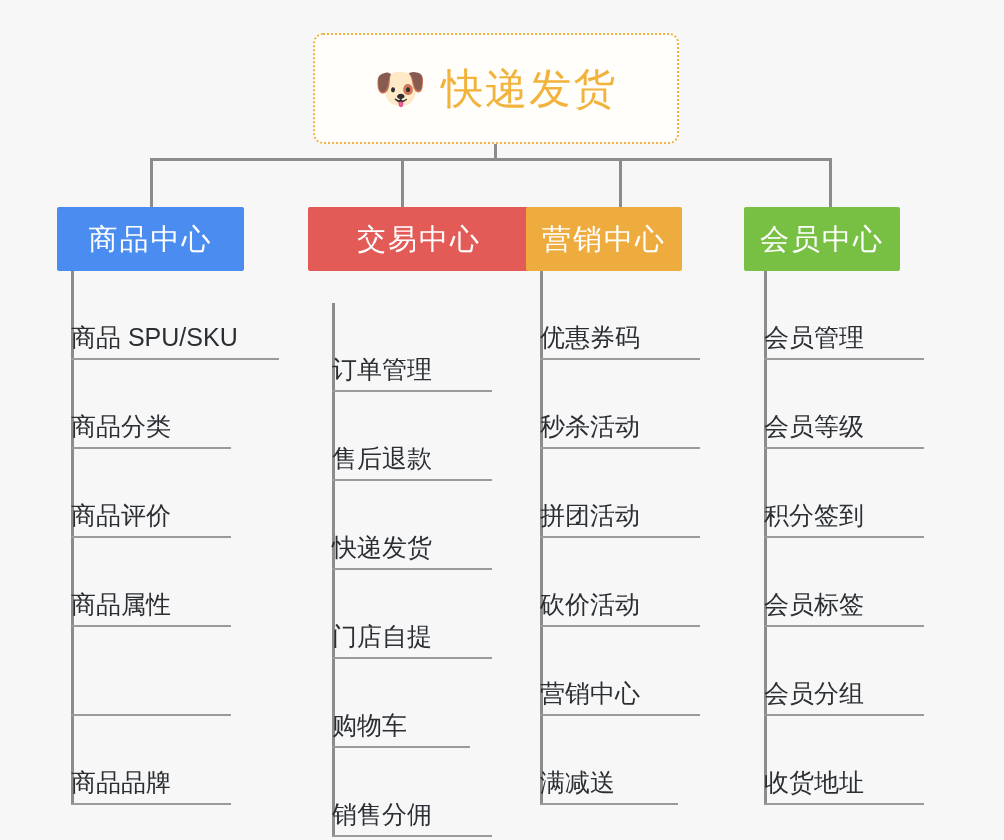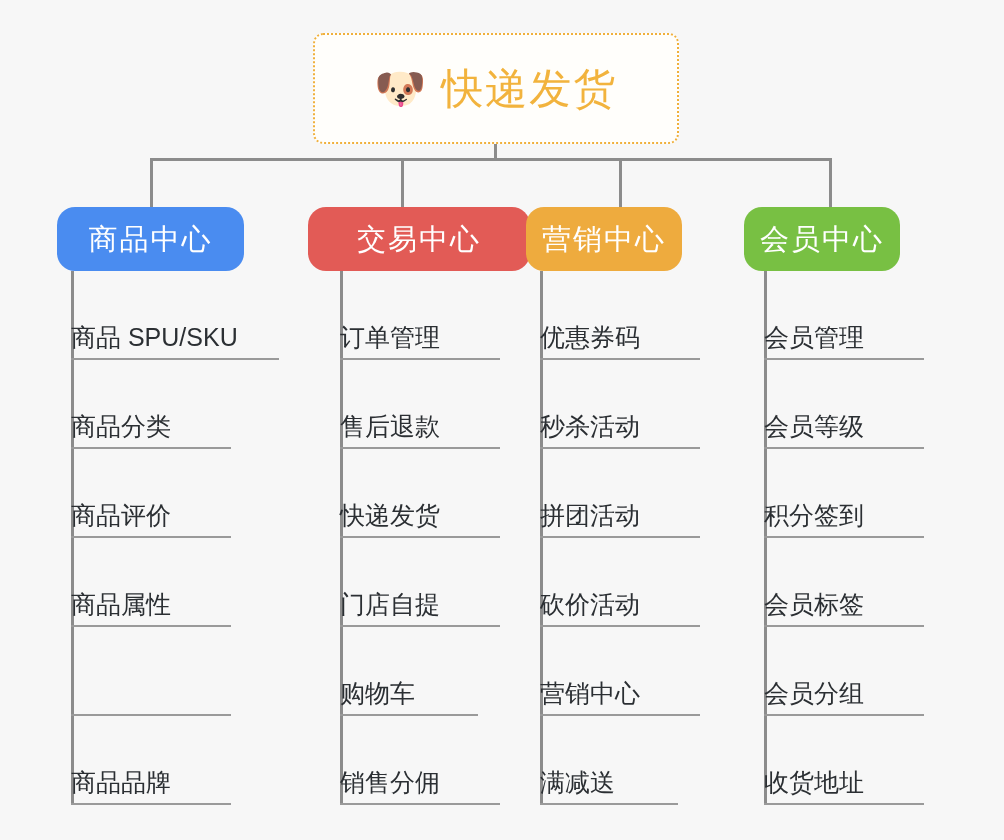--- a/index.html
+++ b/index.html
@@ -70,21 +70,21 @@
     width: 3px;
     height: 49px;
   }
 
   
   .cat-box {
     position: absolute;
     top: 207px;
     height: 64px;
     box-sizing: border-box;
-    border-radius: 18px;
+    border-radius: 2px;
     display: flex;
     align-items: center;
     justify-content: center;
   }
   .cat-label {
     color: #ffffff;
     font-size: 29px;
     letter-spacing: 2px;
     line-height: 1;
     white-space: nowrap;
@@ -165,21 +165,21 @@
         </div>
         <div class="leaf-item">
           <span class="leaf-label">商品品牌</span>
           <div class="leaf-rule" style="width: 160px;"></div>
         </div>
       </div>
       <div class="conn conn-drop" style="left: 401px;"></div>
       <div class="cat-box" style="left: 308px; width: 222px; background: rgb(226, 91, 86);">
         <span class="cat-label">交易中心</span>
       </div>
-      <div class="leaf-col" style="left: 340px;">
+      <div class="leaf-col" style="left: 332px; margin-top: 32px;">
         <div class="leaf-spine" style="height: 534px;"></div>
         <div class="leaf-item">
           <span class="leaf-label">订单管理</span>
           <div class="leaf-rule" style="width: 160px;"></div>
         </div>
         <div class="leaf-item">
           <span class="leaf-label">售后退款</span>
           <div class="leaf-rule" style="width: 160px;"></div>
         </div>
         <div class="leaf-item">

